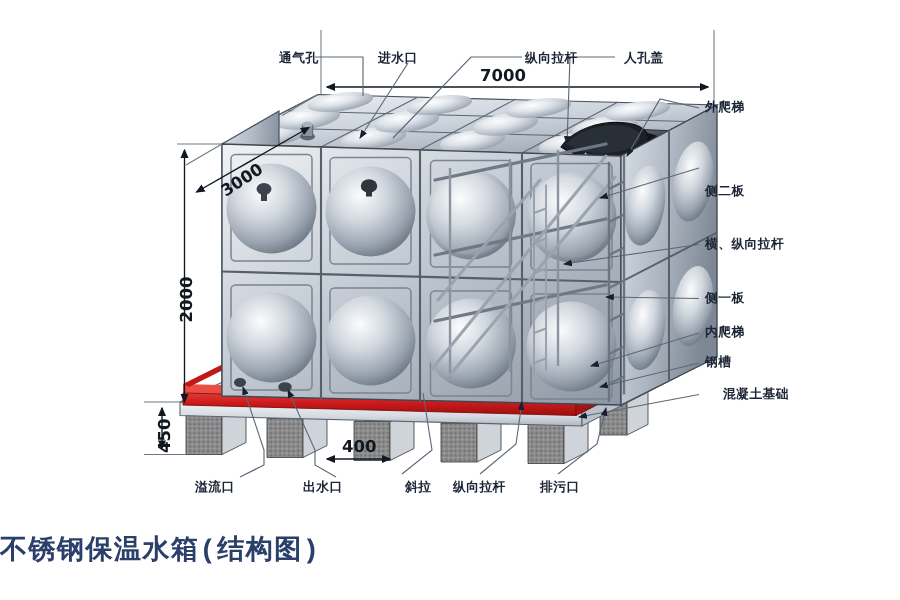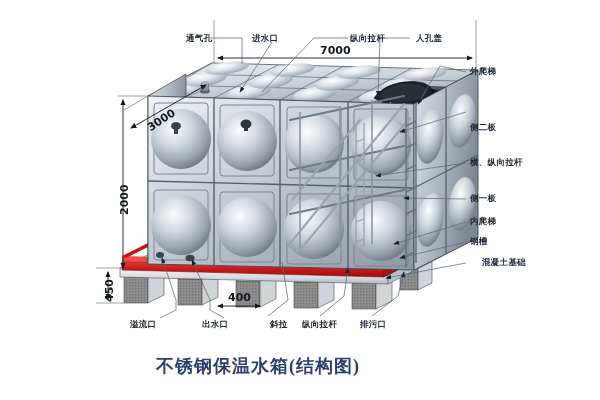--- a/index.html
+++ b/index.html
@@ -33,26 +33,26 @@
     transform:rotate(-90deg);
   }
   .dim-diag{
     transform-origin:0 0;
     transform:rotate(-33deg);
   }
   #title{
     position:absolute;
     left:0;width:516px;
     top:354px;
-    text-align:center;
+    text-align:left;
     font-size:18px;
     font-weight:bold;
     color:#2a3f6a;
     letter-spacing:1px;
-    font-family:Liberation Serif, serif;
+    font-family:Liberation Mono, monospace;
   }
 </style>
 </head>
 <body>
 
 <div id="stage">
 
 <svg id="diagram" viewBox="0 0 600 400">
   <defs>
 

